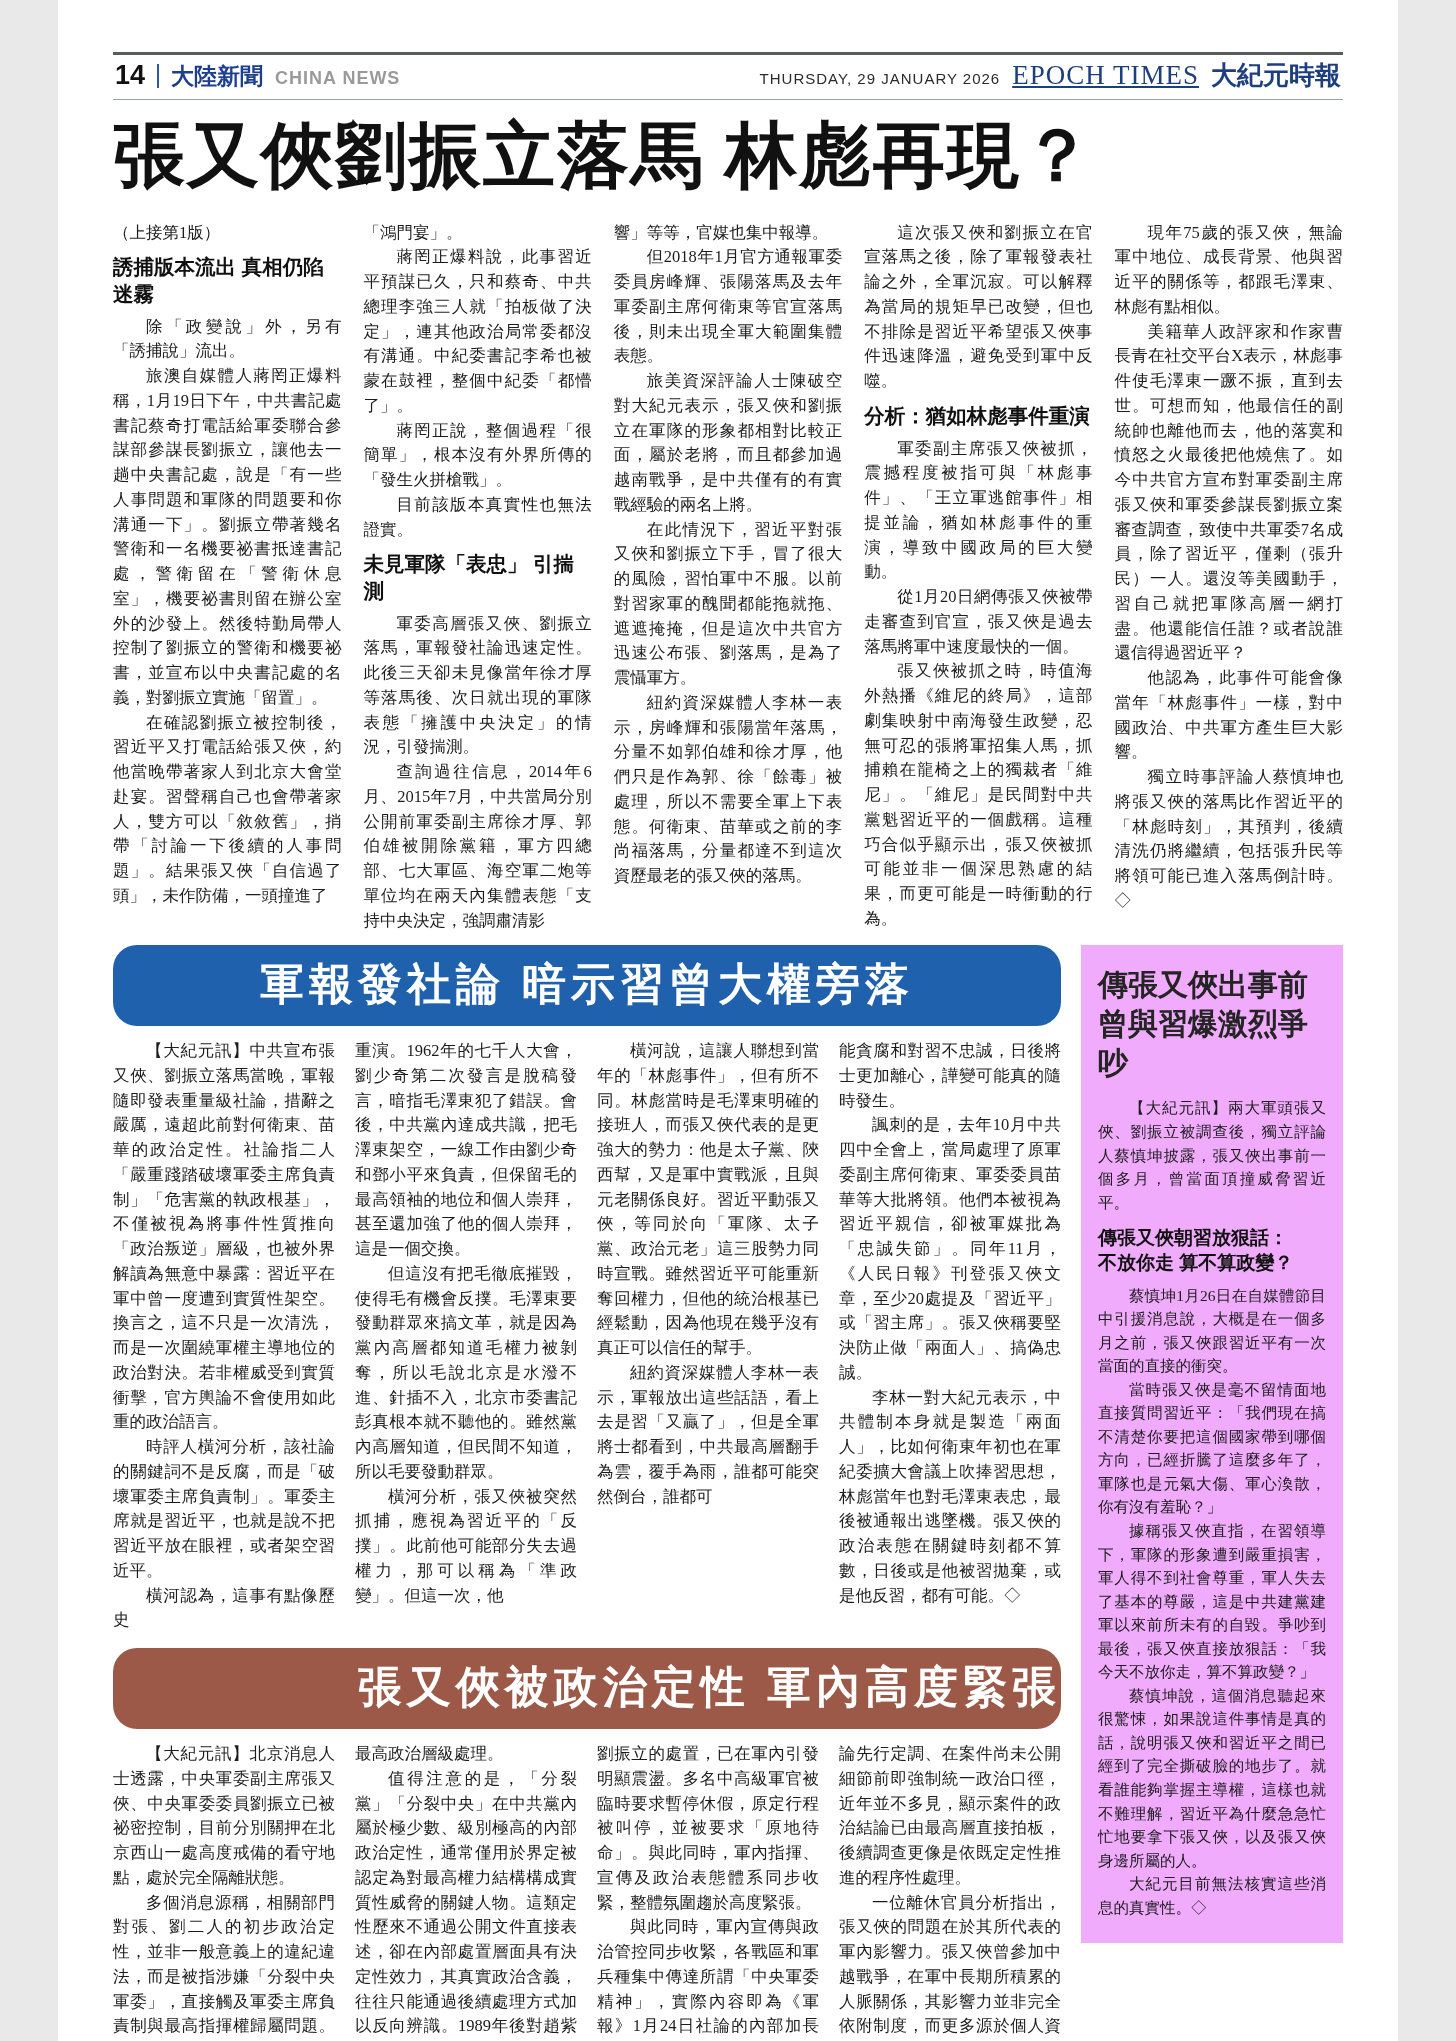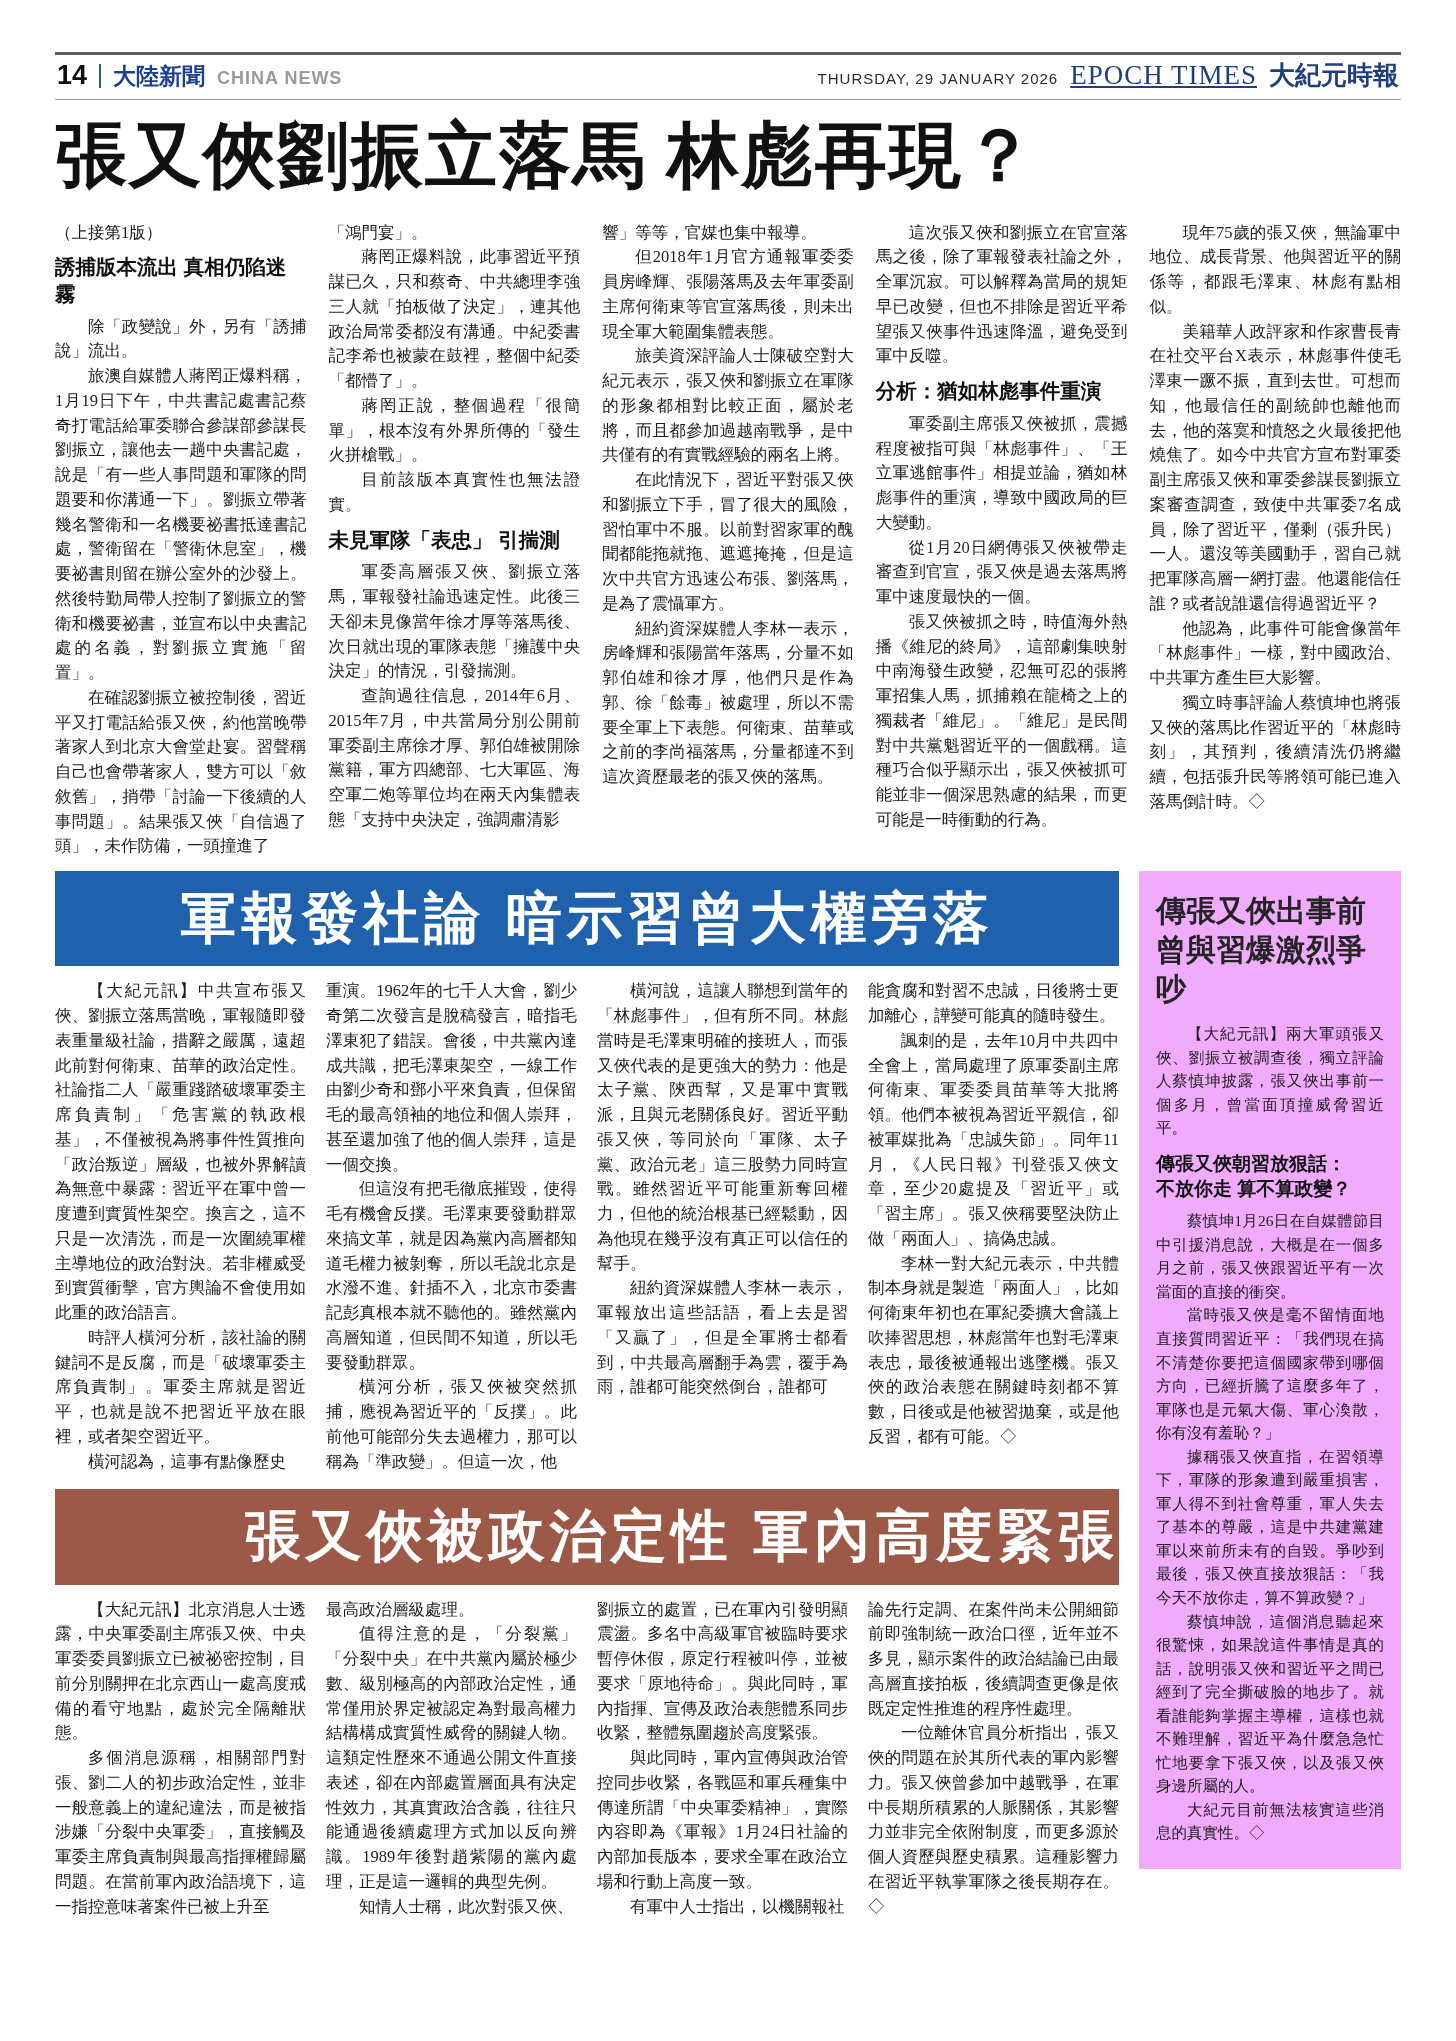--- a/index.html
+++ b/index.html
@@ -1,17 +1,17 @@
 <!DOCTYPE html>
 <html lang="zh-Hant"><head>
 <meta charset="utf-8">
 <style>
   html,body{margin:0;padding:0;background:#e9e9e9;}
   .page{
-    position:relative; width:1456px; height:2041px; margin:0 auto;
+    position:relative; width:1340px; height:2041px; margin:0 auto;
     background:#ffffff; box-sizing:border-box; padding:52px 55px 0 55px;
     font-family:"Liberation Serif", serif; color:#1c1c1c; overflow:hidden;
   }
   
   .masthead{
     border-top:3px solid #5a5b5e; border-bottom:1px solid #9aa0a6;
     display:flex; justify-content:space-between; align-items:center;
     padding:3px 2px 6px 2px;
   }
   .mast-left,.mast-right{display:flex; align-items:baseline; gap:12px;}
@@ -36,21 +36,21 @@
   .para.cont{text-indent:0;}
   .col-subhead{
     font-family:"Liberation Sans",sans-serif; font-size:20.5px; font-weight:bold; color:#111;
     margin:9px 0 7px 0; line-height:1.3; text-align:left; white-space:pre-line;
   }
   
   .lower{display:flex; gap:20px; margin-top:12px; align-items:flex-start;}
   .lower-main{flex:1 1 auto; min-width:0;}
   .banner{
     color:#ffffff; font-family:"Liberation Sans",sans-serif; font-weight:bold;
-    font-size:56px; line-height:1.2; text-align:center; padding:13px 0 15px 0; letter-spacing:5px;
+    font-size:44px; line-height:1.2; text-align:center; padding:13px 0 15px 0; letter-spacing:5px;border-radius:24px;
   }
   .banner-blue{background:#2061ad;}
   .banner-brown{background:#9c5948; margin-top:15px;text-align:right;}
   
   .sidebar{
     flex:0 0 262px; width:262px; box-sizing:border-box;
     background:#f0abfc; padding:20px 17px 24px 17px;
   }
   .sidebar-title{
     font-family:"Liberation Sans",sans-serif; font-size:30px; font-weight:bold; color:#242424;

